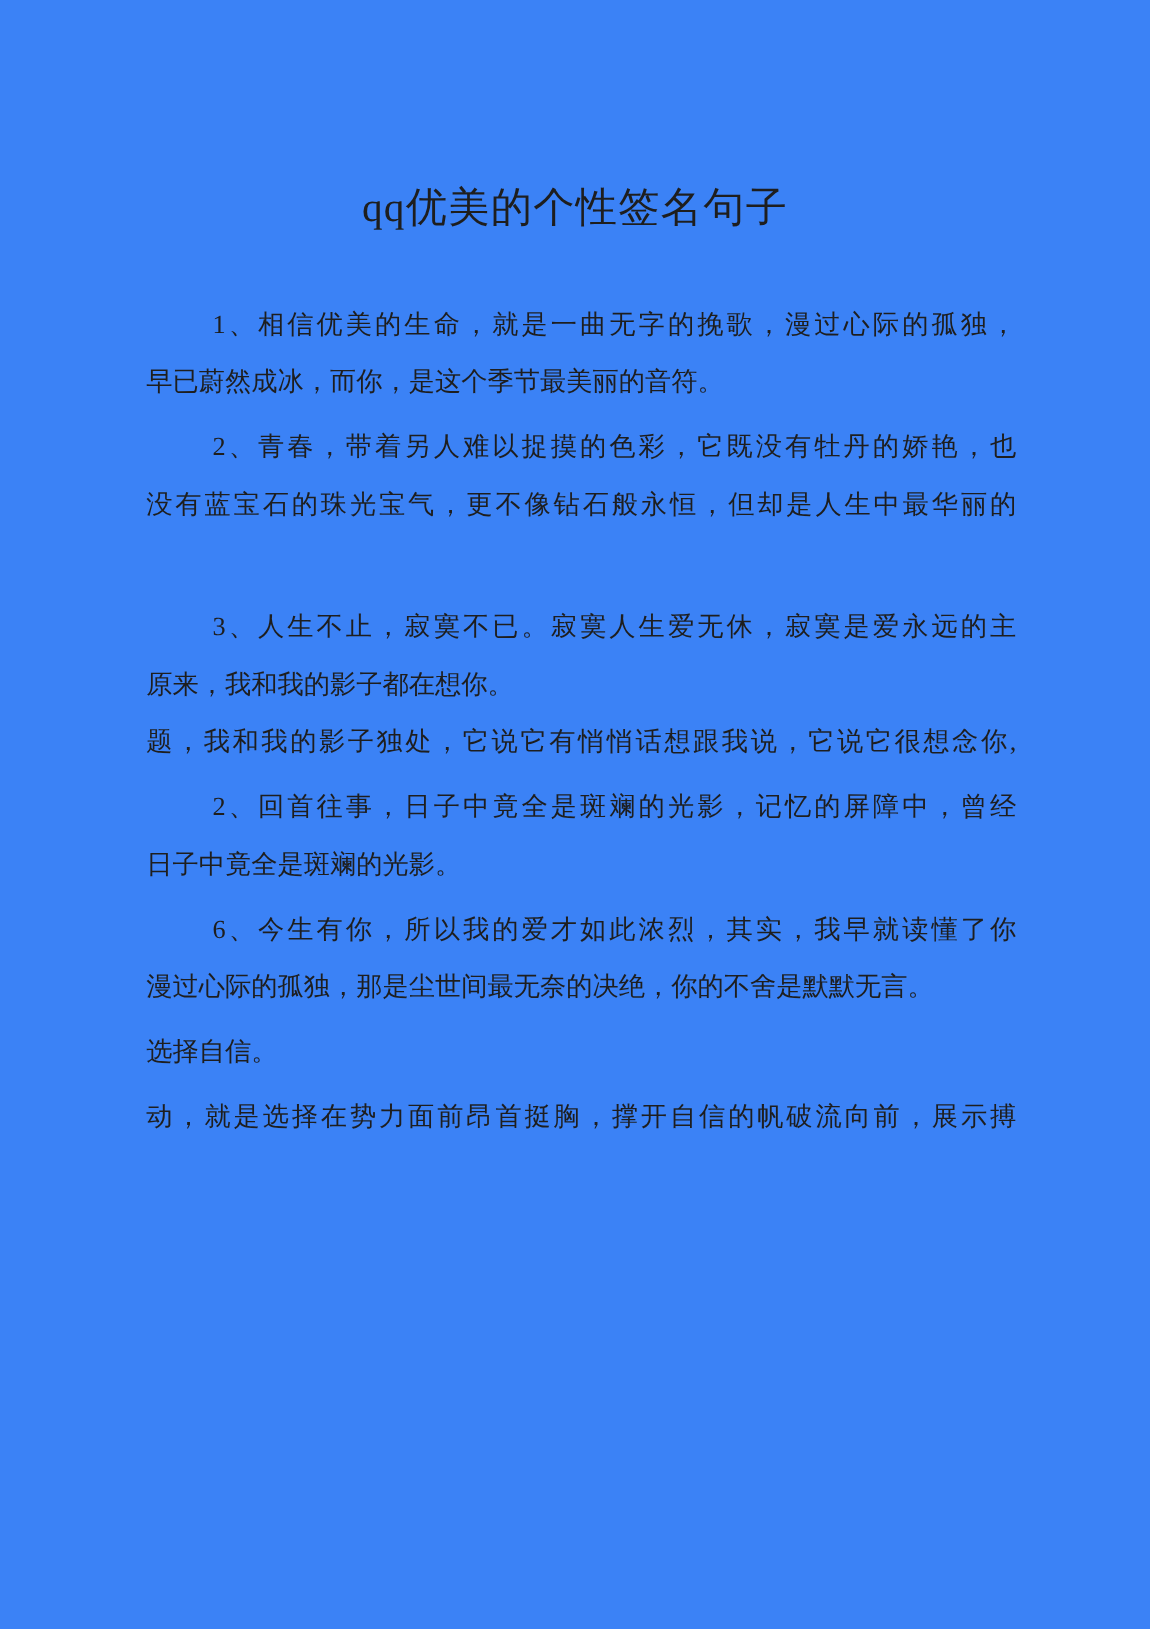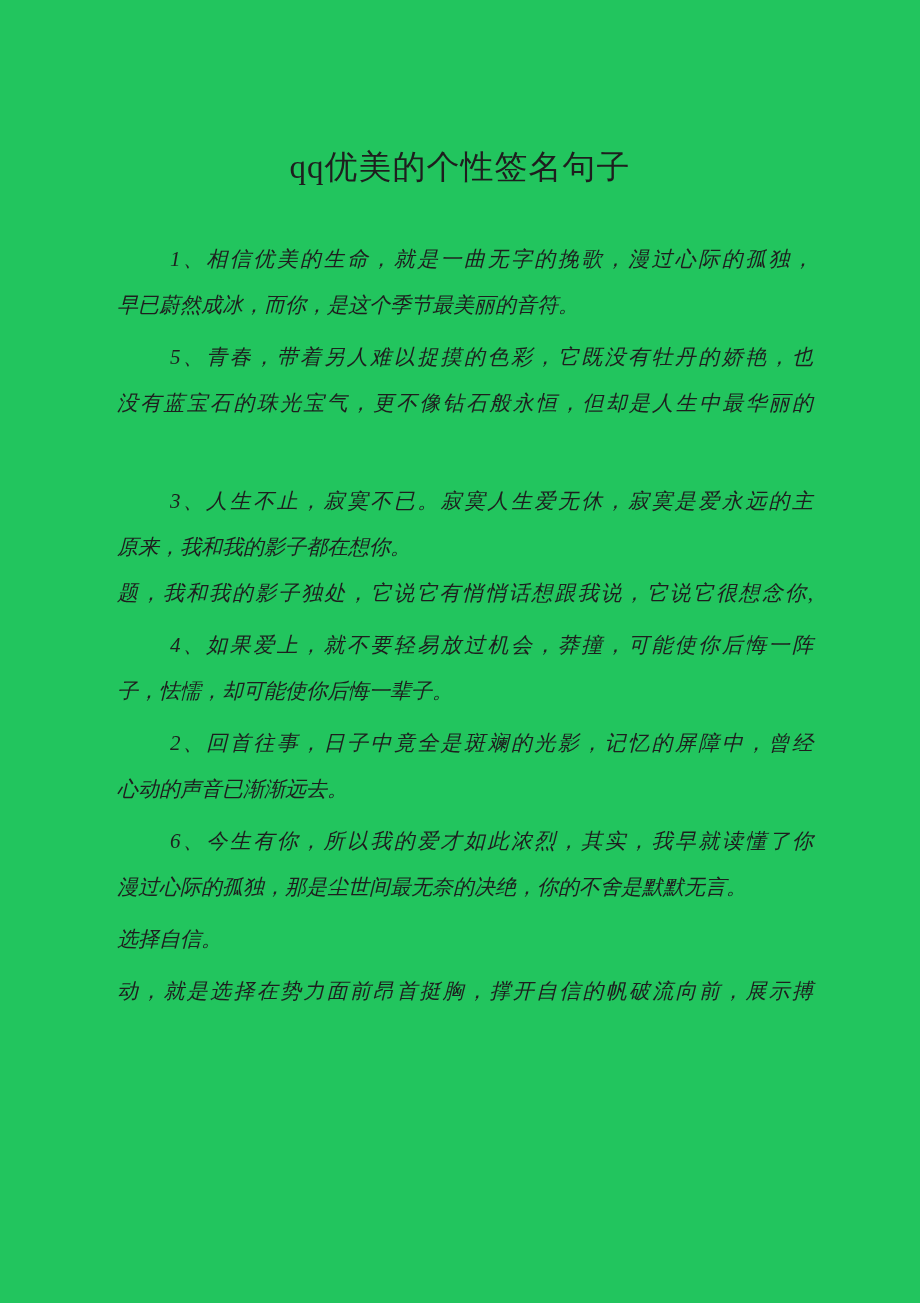--- a/index.html
+++ b/index.html
@@ -6,41 +6,40 @@
     margin: 0;
     padding: 0;
     background: #ffffff;
   }
   .page {
     position: relative;
     width: 920px;
     height: 1303px;
     box-sizing: border-box;
     padding-top: 142px;
-    background: #22c55e;
+    background: #3b82f6;
     color: #1e1e1e;
     font-family: "Liberation Serif", "DejaVu Serif", serif;
     overflow: hidden;
   }
   .doc-title {
     margin: 0;
     height: 50px;
     line-height: 50px;
     font-size: 33px;
     font-weight: 400;
     text-align: center;
     letter-spacing: 1px;
   }
   .doc-body {
     margin: 44px 107px 0 117px;
     width: 696px;
   }
   .paragraph {
     margin: 0 0 6px 0;
-    font-style: italic;
   }
   .line {
     height: 46px;
     line-height: 46px;
     font-size: 21px;
     white-space: nowrap;
   }
   .line.full {
     white-space: normal;
     text-align: justify;
@@ -57,36 +56,32 @@
 <body>
 
 <div class="page">
   <h1 class="doc-title">qq优美的个性签名句子</h1>
   <div class="doc-body" id="doc-body">
       <div class="paragraph">
         <div class="line full indent">1、相信优美的生命，就是一曲无字的挽歌，漫过心际的孤独，</div>
         <div class="line">早已蔚然成冰，而你，是这个季节最美丽的音符。</div>
       </div>
       <div class="paragraph">
-        <div class="line full indent">5、青春，带着另人难以捉摸的色彩，它既没有牡丹的娇艳，也</div>
+        <div class="line full indent">2、青春，带着另人难以捉摸的色彩，它既没有牡丹的娇艳，也</div>
         <div class="line full">没有蓝宝石的珠光宝气，更不像钻石般永恒，但却是人生中最华丽的</div>
         <div class="line blank"></div>
       </div>
       <div class="paragraph">
         <div class="line full indent">3、人生不止，寂寞不已。寂寞人生爱无休，寂寞是爱永远的主</div>
         <div class="line">原来，我和我的影子都在想你。</div>
         <div class="line full">题，我和我的影子独处，它说它有悄悄话想跟我说，它说它很想念你,</div>
       </div>
       <div class="paragraph">
-        <div class="line full indent">4、如果爱上，就不要轻易放过机会，莽撞，可能使你后悔一阵</div>
-        <div class="line">子，怯懦，却可能使你后悔一辈子。</div>
-      </div>
-      <div class="paragraph">
         <div class="line full indent">2、回首往事，日子中竟全是斑斓的光影，记忆的屏障中，曾经</div>
-        <div class="line">心动的声音已渐渐远去。</div>
+        <div class="line">日子中竟全是斑斓的光影。</div>
       </div>
       <div class="paragraph">
         <div class="line full indent">6、今生有你，所以我的爱才如此浓烈，其实，我早就读懂了你</div>
         <div class="line">漫过心际的孤独，那是尘世间最无奈的决绝，你的不舍是默默无言。</div>
       </div>
       <div class="paragraph">
         <div class="line">选择自信。</div>
       </div>
       <div class="paragraph">
         <div class="line full">动，就是选择在势力面前昂首挺胸，撑开自信的帆破流向前，展示搏</div>

